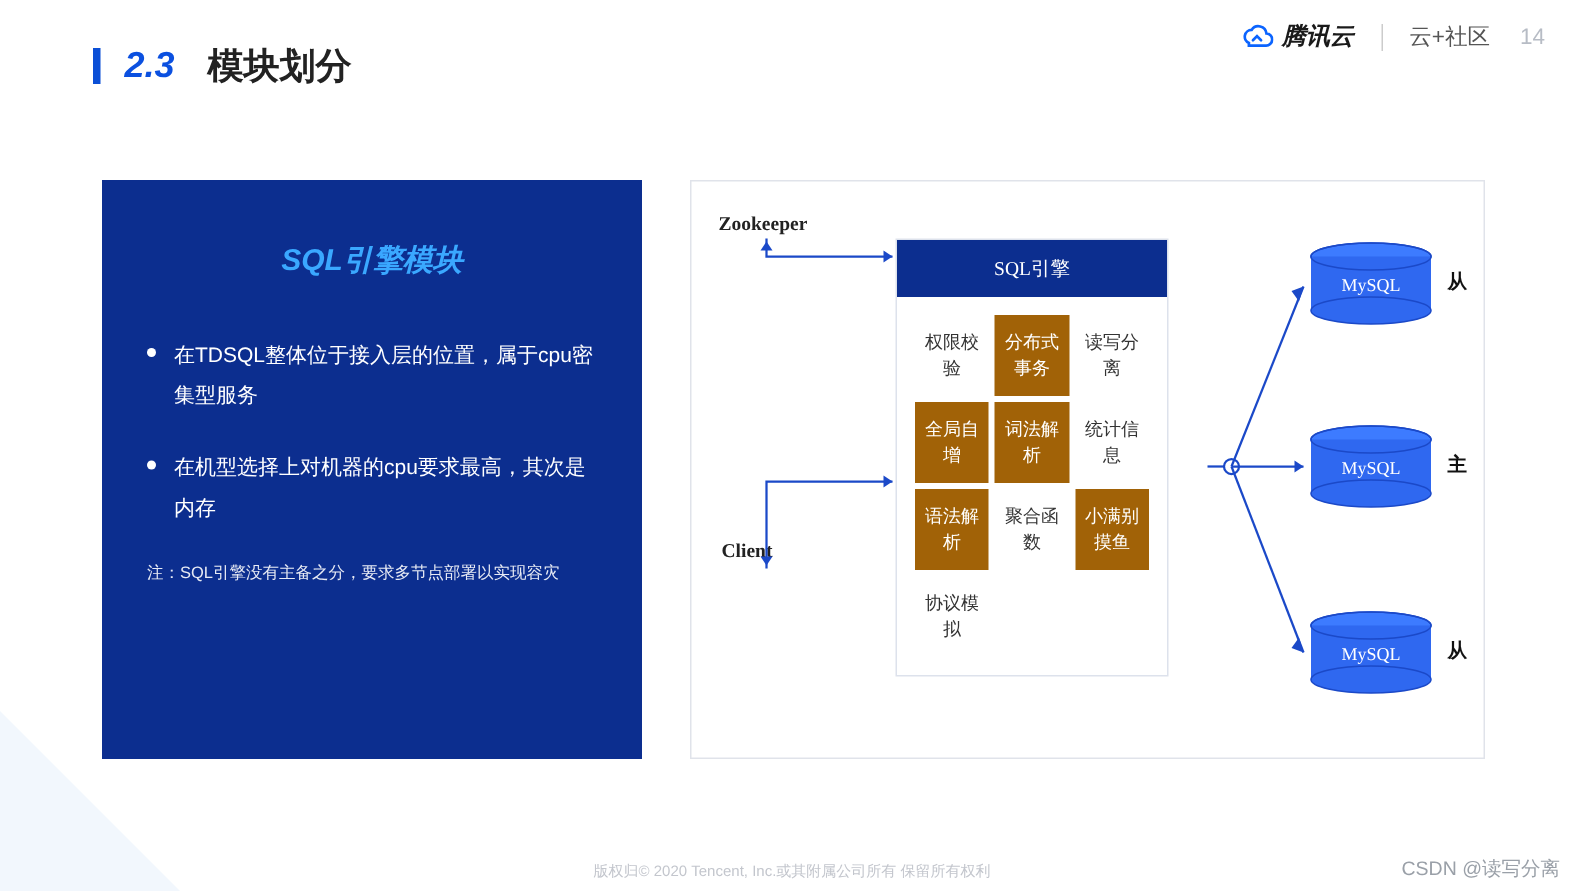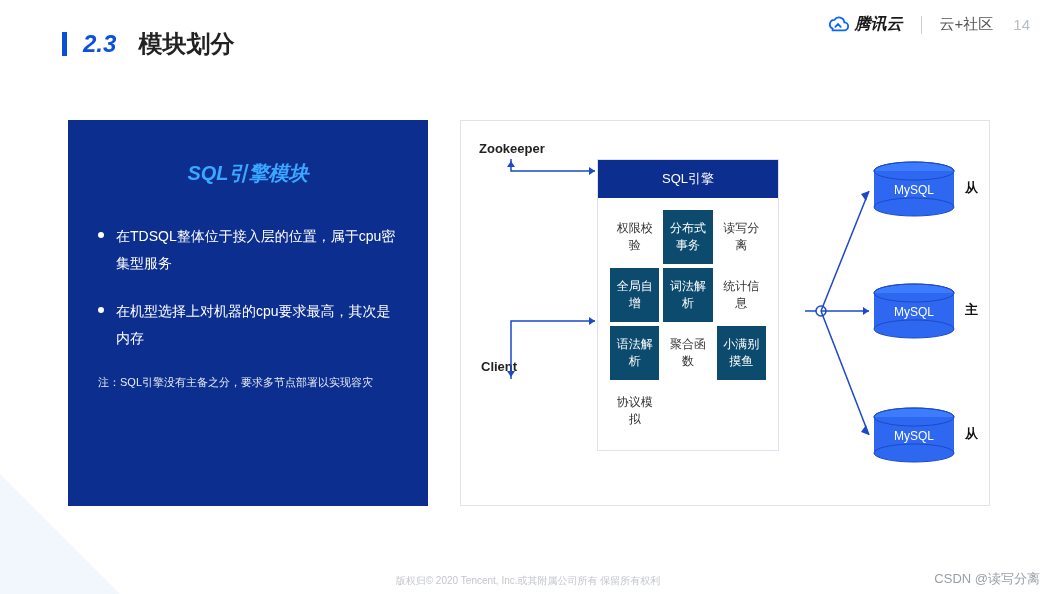--- a/index.html
+++ b/index.html
@@ -18,30 +18,30 @@
   .pnum { color: #b7bcc5; font-size: 15px; margin-left: 10px; }
 
   .left-panel { position: absolute; left: 68px; top: 120px; width: 360px; height: 386px; background: #0c2e8f; color: #fff; padding: 40px 30px 28px 30px; }
   .lp-title { color: #3aa8ff; font-size: 20px; font-weight: 700; font-style: italic; margin-bottom: 36px; text-align: center; }
   .lp-list { list-style: none; }
   .lp-list li { position: relative; padding-left: 18px; font-size: 14px; line-height: 1.9; margin-bottom: 22px; }
   .lp-list li::before { content: ""; position: absolute; left: 0; top: 9px; width: 6px; height: 6px; border-radius: 50%; background: #fff; }
   .lp-note { font-size: 11px; margin-top: 8px; line-height: 1.7; opacity: .9; }
 
   .diagram { position: absolute; left: 460px; top: 120px; width: 530px; height: 386px; border: 1px solid #e0e3ea; background: #fff; }
-  .diagram .inner { position: relative; width: 100%; height: 100%; }
+  .diagram .inner { position: relative; width: 100%; height: 100%; font-family: Liberation Serif, serif; }
 
   .zk-label { position: absolute; left: 18px; top: 20px; font-size: 13px; font-weight: 700; color: #222; }
   .client-label { position: absolute; left: 20px; top: 238px; font-size: 13px; font-weight: 700; color: #222; }
 
   .sql-box { position: absolute; left: 136px; top: 38px; width: 182px; border: 1px solid #dde2ec; background: #fff; }
   .sql-head { background: #0c2e8f; color: #fff; text-align: center; font-size: 13px; padding: 10px 0; }
   .sql-grid { display: grid; grid-template-columns: 1fr 1fr 1fr; gap: 4px; padding: 12px; }
   .cell { text-align: center; font-size: 12px; padding: 10px 4px; }
-  .cell.blue { background: #0c4a6e; color: #fff; }
+  .cell.blue { background: #a16207; color: #fff; }
   .cell.plain { color: #333; }
 
   .cylinder { position: absolute; width: 86px; height: 56px; }
   .cylinder svg { width: 100%; height: 100%; display: block; }
   .db-label { position: absolute; width: 86px; text-align: center; color: #fff; font-size: 12px; top: 22px; }
   .role { position: absolute; font-size: 13px; color: #111; font-weight: 600; }
 
   .arrow-line { stroke: #1b49c8; stroke-width: 1.5; fill: none; }
   .arrow-head { fill: #1b49c8; }
 

